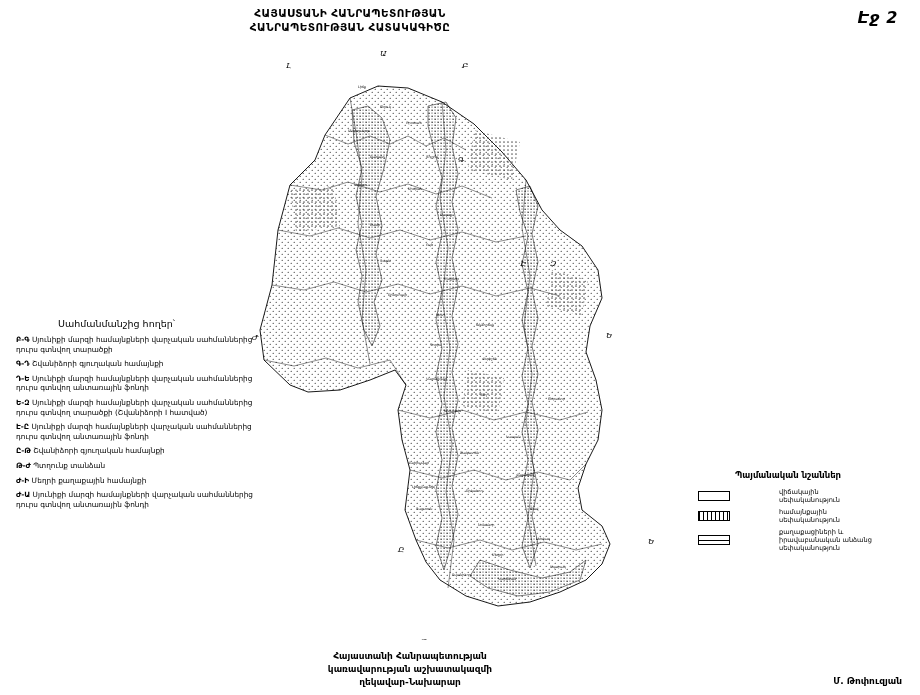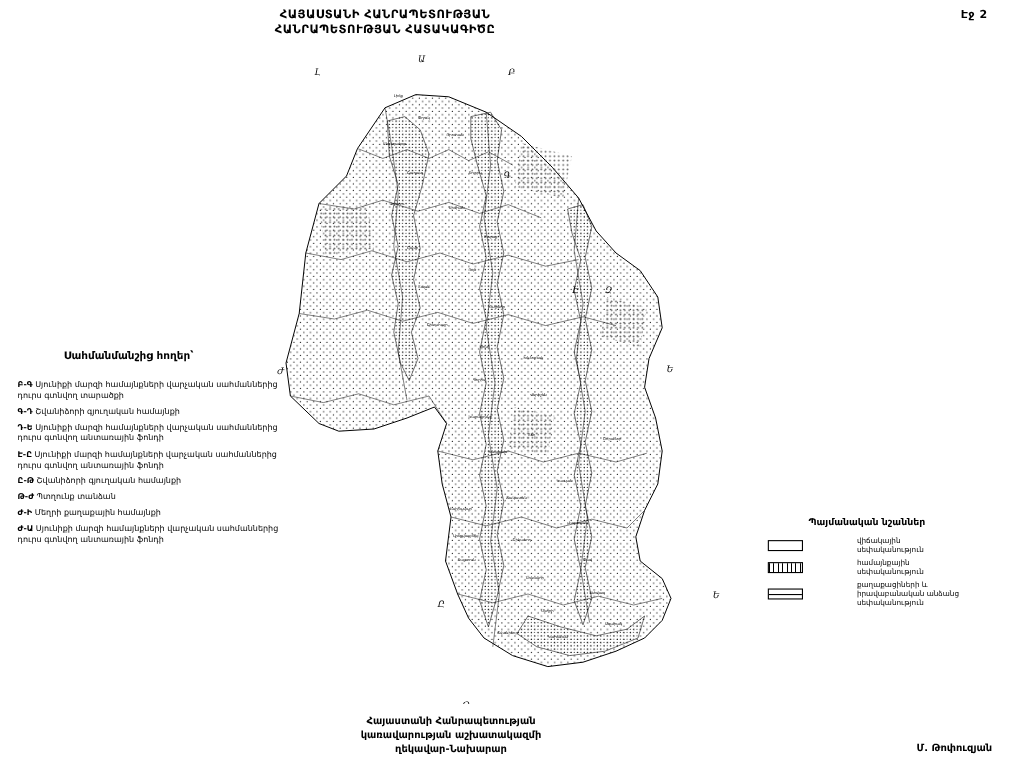--- a/index.html
+++ b/index.html
@@ -35,37 +35,38 @@
     font-size: 10.5px;
     font-weight: bold;
     letter-spacing: 0.4px;
     line-height: 14px;
     white-space: nowrap;
   }
   .page-number {
     position: absolute;
     right: 22px;
     top: 8px;
-    font-size: 10px;
+    font-size: 16px;
     font-weight: bold;
     letter-spacing: 0.5px;
+    font-style: italic;
   }
 
   
   .legend {
     position: absolute;
     left: 16px;
     top: 318px;
     width: 250px;
   }
   .legend-title {
     font-size: 9.5px;
-    font-weight: bold;
+    font-weight: normal;
     margin-left: 42px;
-    margin-bottom: 16px;
+    margin-bottom: 6px;
   }
   .legend-item {
     font-size: 7.3px;
     line-height: 9.6px;
     margin-bottom: 5px;
   }
   .legend-item .code {
     font-weight: bold;
   }
 
@@ -295,20 +296,24 @@
     </div>
     <div class="legend-item">
       <span class="code">Գ-Դ</span>
       <span>Շվանիձորի գյուղական համայնքի</span>
     </div>
     <div class="legend-item">
       <span class="code">Դ-Ե</span>
       <span>Սյունիքի մարզի համայնքների վարչական սահմաններից դուրս գտնվող անտառային ֆոնդի</span>
     </div>
     <div class="legend-item">
+      <span class="code">Ե-Զ</span>
+      <span>Սյունիքի մարզի համայնքների վարչական սահմաններից դուրս գտնվող տարածքի (Շվանիձորի I հատված)</span>
+    </div>
+    <div class="legend-item">
       <span class="code">Է-Ը</span>
       <span>Սյունիքի մարզի համայնքների վարչական սահմաններից դուրս գտնվող անտառային ֆոնդի</span>
     </div>
     <div class="legend-item">
       <span class="code">Ը-Թ</span>
       <span>Շվանիձորի գյուղական համայնքի</span>
     </div>
     <div class="legend-item">
       <span class="code">Թ-Ժ</span>
       <span>Պտղունք տանձան</span>

